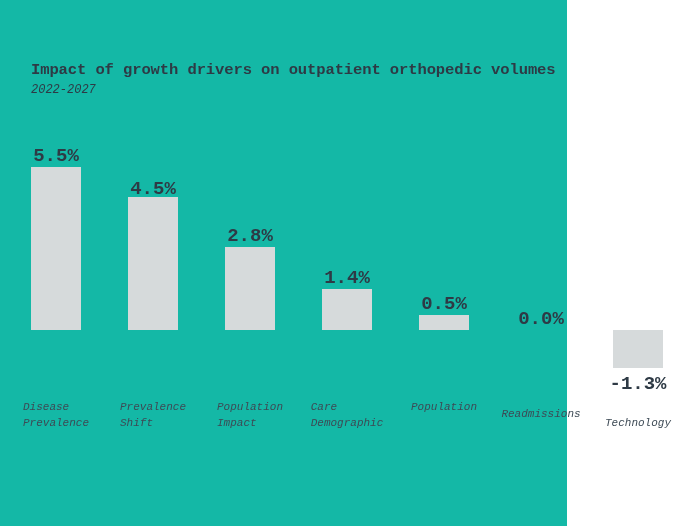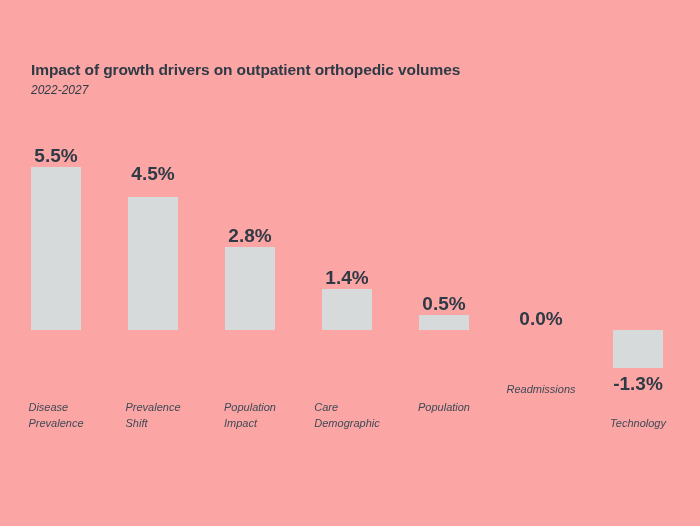--- a/index.html
+++ b/index.html
@@ -12,23 +12,24 @@
     height: 526px;
     position: relative;
     overflow: hidden;
     font-family: "Liberation Sans", sans-serif;
     -webkit-font-smoothing: antialiased;
   }
 
   #chart-root {
     position: absolute;
     left: 0; top: 0;
-    width: 700px;
+    width: 567px;
     height: 526px;
-    background: #fca5a5;
+    background: #14b8a6;
+    font-family: Liberation Mono, monospace;
   }
 
   
   #title-block {
     position: absolute;
     left: 31px;
     top: 60px;
     width: 640px;
   }
   #chart-title {
@@ -111,21 +112,21 @@
       <div class="bar-group" style="left: 7.5px;">
         <div class="bar-rect" style="height: 162.8px; top: 167.2px;"></div>
         <div class="value-label" style="top: 145.2px;">5.5%</div>
         <div class="cat-label" style="top: 399px;">
           <span class="cat-line">Disease</span>
           <span class="cat-line">Prevalence</span>
         </div>
       </div>
       <div class="bar-group" style="left: 104.5px;">
         <div class="bar-rect" style="height: 133.2px; top: 196.8px;"></div>
-        <div class="value-label" style="top: 163px;">4.5%</div>
+        <div class="value-label" style="top: 178px;">4.5%</div>
         <div class="cat-label" style="top: 399px;">
           <span class="cat-line">Prevalence</span>
           <span class="cat-line">Shift</span>
         </div>
       </div>
       <div class="bar-group" style="left: 201.5px;">
         <div class="bar-rect" style="height: 82.88px; top: 247.12px;"></div>
         <div class="value-label" style="top: 225.12px; text-align: center;">2.8%</div>
         <div class="cat-label" style="top: 399px;">
           <span class="cat-line">Population</span>
@@ -142,21 +143,21 @@
       </div>
       <div class="bar-group" style="left: 395.5px;">
         <div class="bar-rect" style="height: 14.8px; top: 315.2px;"></div>
         <div class="value-label" style="top: 293.2px; text-align: right;">0.5%</div>
         <div class="cat-label" style="top: 399px;">
           <span class="cat-line">Population</span>
         </div>
       </div>
       <div class="bar-group" style="left: 492.5px;">
         <div class="value-label" style="top: 308px;">0.0%</div>
-        <div class="cat-label" style="top: 381px;">
+        <div class="cat-label" style="top: 406px;">
           <span class="cat-line">Readmissions</span>
         </div>
       </div>
       <div class="bar-group" style="left: 589.5px;">
         <div class="bar-rect" style="height: 38.48px; top: 330px;"></div>
         <div class="value-label" style="top: 373.48px; text-align: center;">-1.3%</div>
         <div class="cat-label" style="top: 415px;">
           <span class="cat-line">Technology</span>
         </div>
       </div>

